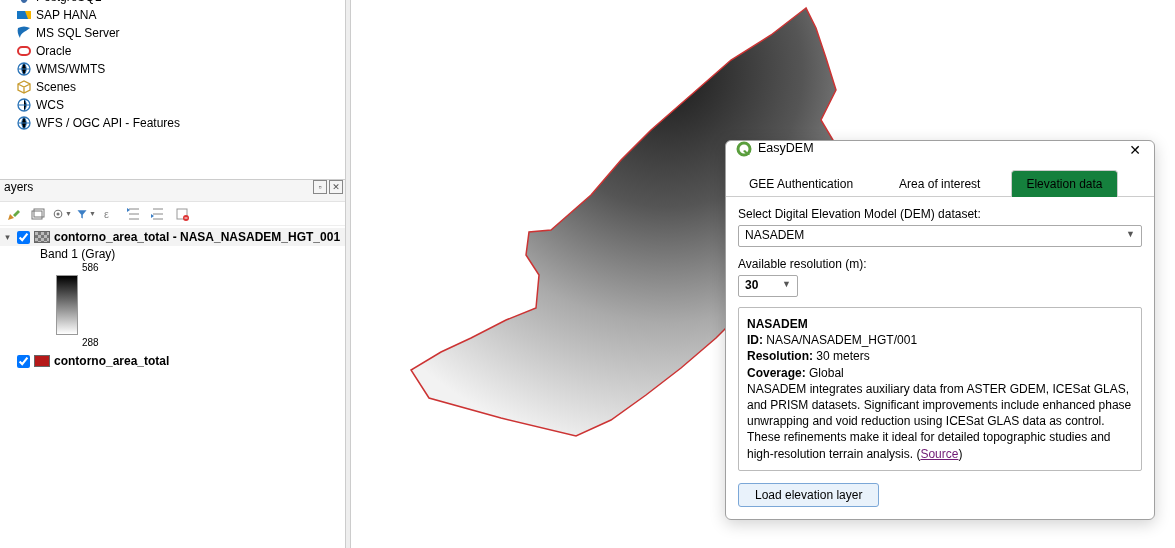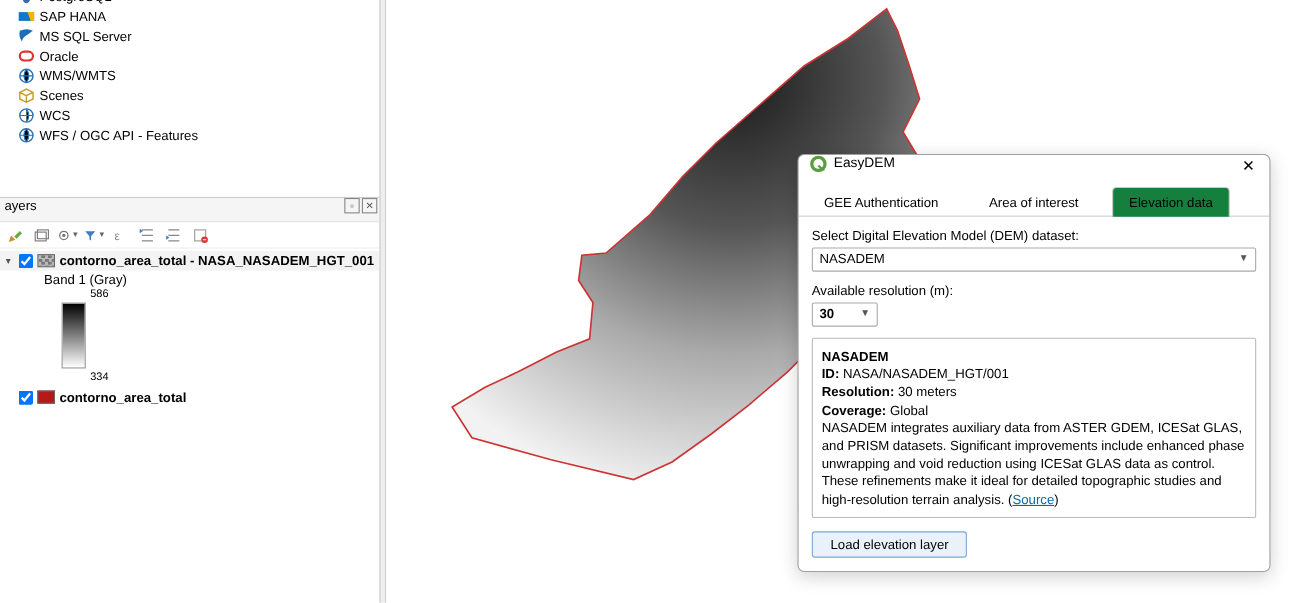--- a/index.html
+++ b/index.html
@@ -52,21 +52,21 @@
   .dialog .tabs { display:flex; border-bottom:1px solid #ccc; padding:0 8px; gap:16px; }
   .dialog .tab { padding:6px 14px; border:1px solid transparent; border-bottom:none; font-size:12px; position:relative; top:1px; }
   .dialog .tab.active { background:#15803d; border-color:#ccc; border-radius:4px 4px 0 0;text-align:center; }
   .dialog .body { padding:10px 12px 12px; }
   .dialog label.ln { display:block; margin-bottom:4px; }
   .dialog .sel { position:relative; width:100%; height:22px; background:#fff; border:1px solid #aaa; border-radius:2px; padding:2px 20px 2px 6px; margin-bottom:10px; }
   .dialog .sel .arr { position:absolute; right:6px; top:3px; font-size:9px; color:#555; }
   .dialog .sel.small { width:60px;font-weight:bold; }
   .dialog .desc { border:1px solid #bbb; border-radius:2px; padding:8px; margin-top:6px; line-height:1.35; }
   .dialog .desc b { font-weight:bold; }
-  .dialog .desc a { color:#0369a1; text-decoration:underline; }
+  .dialog .desc a { color:#701a75; text-decoration:underline; }
   .dialog .actions { display:flex; justify-content:flex-start; margin-top:12px; }
   .dialog .btn { padding:4px 16px; border:1px solid #7ba7d7; background:#e9f2fb; border-radius:3px; }
 </style>
 </head>
 <body>
 
 <div class="browser">
   <ul>
     <li style="margin-top:-12px;">
         <span class="ico">
@@ -203,21 +203,21 @@
       <input type="checkbox" checked="" style="">
       <span class="swatch dem"></span>
       <span class="layer-label">contorno_area_total - NASA_NASADEM_HGT_001</span>
     </div>
     <div class="child-row">
         <span>Band 1 (Gray)</span>
       </div>
     <div class="ramp-block">
       <div class="ramp-top">586</div>
       <div class="ramp"></div>
-      <div class="ramp-bot">334</div>
+      <div class="ramp-bot">288</div>
     </div>
     <div class="layer-row" style="margin-top:4px;">
       <span class="tri"></span>
       <input type="checkbox" checked="" style="">
       <span class="swatch poly"></span>
       <span class="layer-label">contorno_area_total</span>
     </div>
   </div>
 </div>
 

